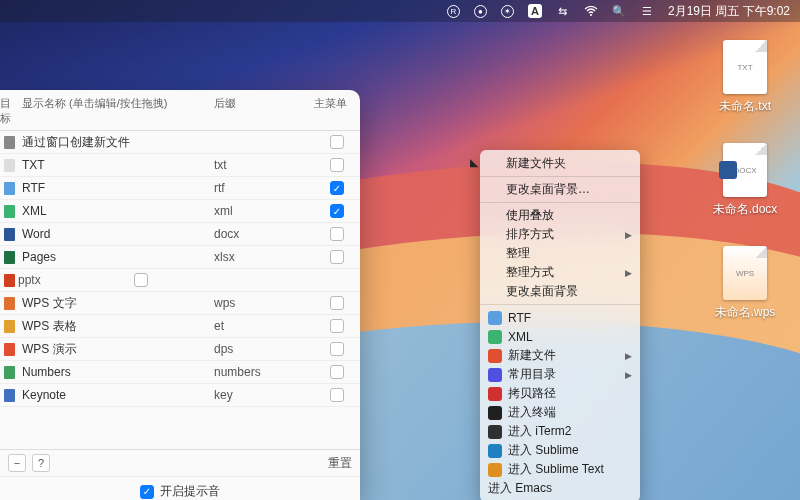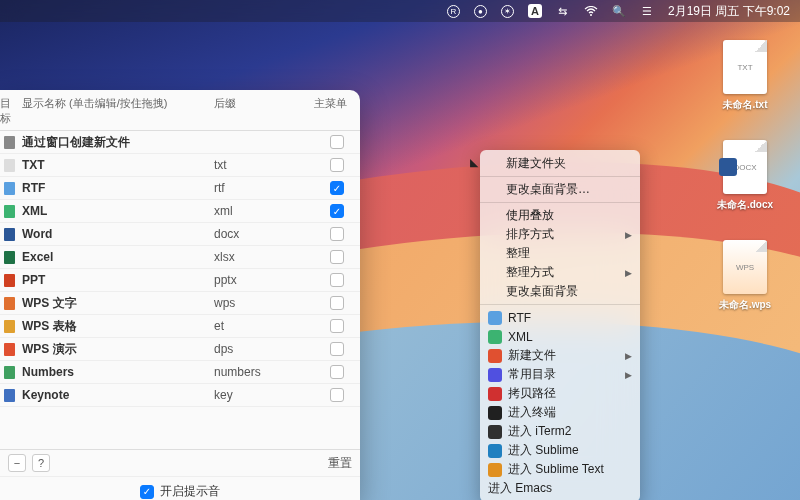--- a/index.html
+++ b/index.html
@@ -27,38 +27,38 @@
 .menubar .mico { width: 14px; height: 14px; display: inline-flex; align-items: center; justify-content: center; font-size: 11px; }
 .menubar .circ { border: 1px solid #fff; border-radius: 50%; width: 13px; height: 13px; font-size: 8px; }
 .menubar .sq { background: #fff; color: #333; width: 14px; height: 14px; border-radius: 3px; font-weight: bold; }
 
 .desktop-icons { position: absolute; right: 20px; top: 40px; display: flex; flex-direction: column; gap: 28px; align-items: center; }
 .file-icon { display: flex; flex-direction: column; align-items: center; gap: 4px; width: 70px; }
 .file-icon .doc { width: 44px; height: 54px; background: #fff; border-radius: 3px; position: relative; display: flex; align-items: center; justify-content: center; font-size: 8px; color: #888; box-shadow: 0 1px 3px rgba(0,0,0,0.3); }
 .file-icon .doc::after { content: ""; position: absolute; top: 0; right: 0; width: 12px; height: 12px; background: linear-gradient(135deg, transparent 50%, #ddd 50%); }
 .file-icon .doc.docx::before { content: ""; position: absolute; width: 18px; height: 18px; background: #2b5797; border-radius: 3px; left: -4px; top: 18px; }
 .file-icon .doc.wps { background: linear-gradient(#fff,#ffe0c0); }
-.file-icon .lbl { color: #fff; font-size: 10px; text-shadow: 0 1px 2px rgba(0,0,0,0.5); text-align: center; font-weight: bold; }
+.file-icon .lbl { color: #fff; font-size: 12px; text-shadow: 0 1px 2px rgba(0,0,0,0.5); text-align: center; }
 
 .prefs {
   position: absolute; left: 0; top: 90px; width: 360px; height: 410px;
   background: #fafafa; border-top-right-radius: 10px;
   box-shadow: 0 10px 30px rgba(0,0,0,0.3);
   display: flex; flex-direction: column; overflow: hidden;
 }
 .prefs-header { display: flex; font-size: 11px; color: #666; padding: 6px 0 4px 0; border-bottom: 1px solid #ddd; }
 .prefs-header .col-icon { width: 18px; }
 .prefs-header .col-name { flex: 1; padding-left: 4px; }
 .prefs-header .col-ext { width: 100px; }
 .prefs-header .col-menu { width: 46px; }
 .prefs-rows { flex: 1; overflow-y: auto; }
 .prow { display: flex; align-items: center; height: 23px; font-size: 12px; color: #333; border-bottom: 1px solid #eee; }
 .prow .c-icon { width: 18px; display: flex; justify-content: center; }
 .prow .c-icon .fi { width: 11px; height: 13px; border-radius: 1px; }
-.prow .c-name { flex: 1; padding-left: 4px; font-weight: bold; }
+.prow .c-name { flex: 1; padding-left: 4px; }
 .prow .c-ext { width: 100px; color: #555; }
 .prow .c-menu { width: 46px; display: flex; justify-content: center; }
 .chk { width: 14px; height: 14px; border: 1px solid #bbb; border-radius: 3px; background: #fff; display: inline-flex; align-items: center; justify-content: center; font-size: 10px; color: #fff; }
 .chk.on { background: #0a7aff; border-color: #0a7aff; }
 .prefs-footer { display: flex; align-items: center; padding: 4px 8px; border-top: 1px solid #ddd; gap: 6px; font-size: 12px; color: #555; }
 .pf-btn { width: 18px; height: 18px; border: 1px solid #ccc; border-radius: 3px; display: flex; align-items: center; justify-content: center; font-size: 11px; background: #fff; }
 .prefs-footer .spacer { flex: 1; }
 .prefs-bottom { display: flex; justify-content: center; align-items: center; gap: 6px; padding: 6px 0 0 0; font-size: 12px; color: #333; border-top: 1px solid #eee; }
 
 .ctx {
@@ -170,31 +170,30 @@
     <div class="c-name">Word</div>
     <div class="c-ext">docx</div>
     <div class="c-menu">
           <span class="chk "></span>
         </div>
       </div>
       <div class="prow">
     <div class="c-icon">
           <span class="fi" style="background:#1e7145"></span>
         </div>
-    <div class="c-name">Excel</div>
+    <div class="c-name">Pages</div>
     <div class="c-ext">xlsx</div>
     <div class="c-menu">
           <span class="chk "></span>
         </div>
       </div>
       <div class="prow">
     <div class="c-icon">
           <span class="fi" style="background:#d04020"></span>
         </div>
-    <div class="c-name">PPT</div>
     <div class="c-ext">pptx</div>
     <div class="c-menu">
           <span class="chk "></span>
         </div>
       </div>
       <div class="prow">
     <div class="c-icon">
           <span class="fi" style="background:#e07030"></span>
         </div>
     <div class="c-name">WPS 文字</div>

